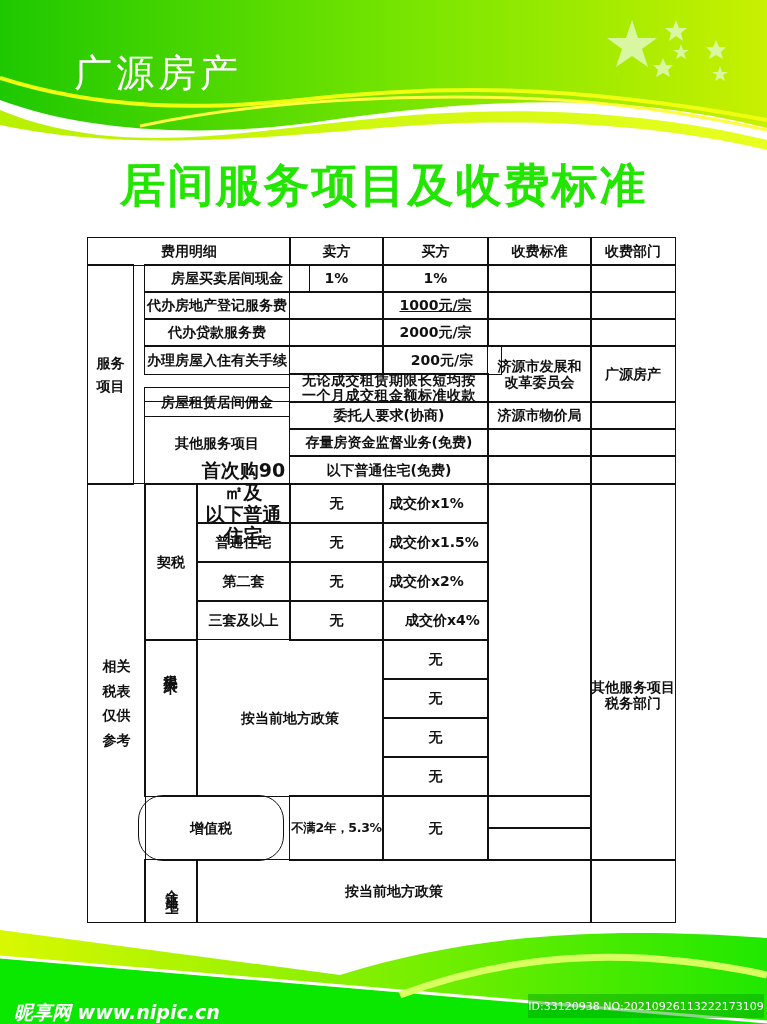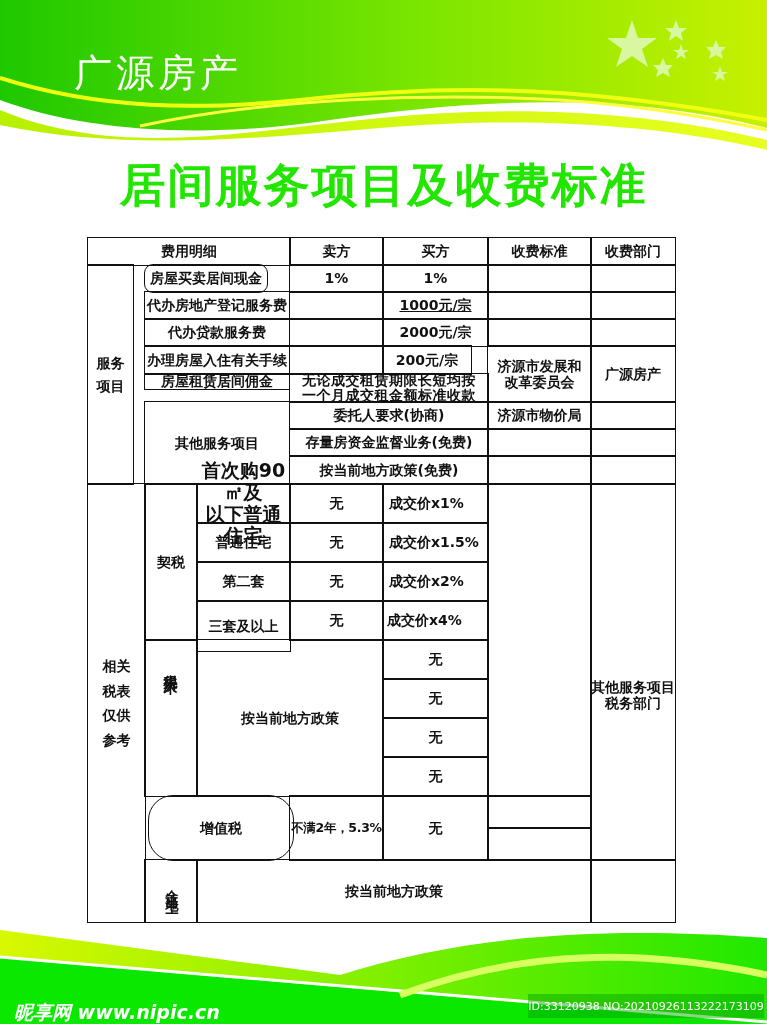--- a/index.html
+++ b/index.html
@@ -55,64 +55,64 @@
   <div class="cell bold" style="left:289px;top:237px;width:95px;height:29px;">卖方</div>
   <div class="cell bold" style="left:382px;top:237px;width:107px;height:29px;">买方</div>
   <div class="cell bold" style="left:487px;top:237px;width:105px;height:29px;">收费标准</div>
   <div class="cell bold" style="left:590px;top:237px;width:86px;height:29px;">收费部门</div>
 
   <div class="cell bold" style="left:87px;top:264px;width:47px;height:221px;flex-direction:column;line-height:1.6;">
     <span>服务</span>
     <span>项目</span>
   </div>
 
-  <div class="cell bold" style="left:144px;top:264px;width:124px;height:29px;border-radius:9px;">房屋买卖居间现金</div>
+  <div class="cell bold" style="left:144px;top:264px;width:166px;height:29px;">房屋买卖居间现金</div>
   <div class="cell bold" style="left:289px;top:264px;width:95px;height:29px;">1%</div>
   <div class="cell bold" style="left:382px;top:264px;width:107px;height:29px;">1%</div>
   <div class="cell" style="left:487px;top:264px;width:105px;height:29px;"></div>
   <div class="cell" style="left:590px;top:264px;width:86px;height:29px;"></div>
 
   <div class="cell bold" style="left:144px;top:291px;width:146px;height:29px;">代办房地产登记服务费</div>
   <div class="cell" style="left:289px;top:291px;width:95px;height:29px;"></div>
   <div class="cell bold" style="left:382px;top:291px;width:107px;height:29px;text-decoration:underline;">1000元/宗</div>
   <div class="cell" style="left:487px;top:291px;width:105px;height:29px;"></div>
   <div class="cell" style="left:590px;top:291px;width:86px;height:29px;"></div>
 
   <div class="cell bold" style="left:144px;top:318px;width:146px;height:29px;">代办贷款服务费</div>
   <div class="cell" style="left:289px;top:318px;width:95px;height:29px;"></div>
   <div class="cell bold" style="left:382px;top:318px;width:107px;height:29px;">2000元/宗</div>
   <div class="cell" style="left:487px;top:318px;width:105px;height:29px;"></div>
   <div class="cell" style="left:590px;top:318px;width:86px;height:29px;"></div>
 
   <div class="cell bold" style="left:144px;top:345px;width:146px;height:30px;">办理房屋入住有关手续</div>
   <div class="cell" style="left:289px;top:345px;width:95px;height:30px;"></div>
-  <div class="cell bold" style="left:382px;top:345px;width:90px;height:30px;">200元/宗</div>
+  <div class="cell bold" style="left:382px;top:345px;width:120px;height:30px;">200元/宗</div>
 
   <div class="cell bold" style="left:487px;top:345px;width:105px;height:58px;flex-direction:column;">
     <span>济源市发展和</span>
     <span>改革委员会</span>
   </div>
   <div class="cell bold" style="left:590px;top:345px;width:86px;height:58px;">广源房产</div>
 
-  <div class="cell bold" style="left:144px;top:373px;width:146px;height:17px;">房屋租赁居间佣金</div>
+  <div class="cell bold" style="left:144px;top:387px;width:146px;height:30px;">房屋租赁居间佣金</div>
   <div class="cell bold small" style="left:289px;top:373px;width:200px;height:30px;flex-direction:column;">
     <span>无论成交租赁期限长短均按</span>
     <span>一个月成交租金额标准收款</span>
   </div>
 
   <div class="cell bold" style="left:144px;top:401px;width:146px;height:84px;">其他服务项目</div>
   <div class="cell bold" style="left:289px;top:401px;width:200px;height:29px;">委托人要求(协商)</div>
   <div class="cell bold" style="left:487px;top:401px;width:105px;height:29px;">济源市物价局</div>
   <div class="cell" style="left:590px;top:401px;width:86px;height:29px;"></div>
 
   <div class="cell bold" style="left:289px;top:428px;width:200px;height:29px;">存量房资金监督业务(免费)</div>
   <div class="cell" style="left:487px;top:428px;width:105px;height:29px;"></div>
   <div class="cell" style="left:590px;top:428px;width:86px;height:29px;"></div>
 
-  <div class="cell bold" style="left:289px;top:455px;width:200px;height:30px;">按当前地方政策(免费)</div>
+  <div class="cell bold" style="left:289px;top:455px;width:200px;height:30px;">以下普通住宅(免费)</div>
   <div class="cell" style="left:487px;top:455px;width:105px;height:30px;"></div>
   <div class="cell" style="left:590px;top:455px;width:86px;height:30px;"></div>
 
   <div class="cell bold" style="left:87px;top:483px;width:59px;height:440px;flex-direction:column;line-height:1.75;">
     <span>相关</span>
     <span>税表</span>
     <span>仅供</span>
     <span>参考</span>
   </div>
 
@@ -126,39 +126,39 @@
   <div class="cell bold" style="left:382px;top:483px;width:107px;height:41px;justify-content:flex-start;padding-left:6px;">成交价x1%</div>
 
   <div class="cell bold" style="left:196px;top:522px;width:95px;height:41px;">普通住宅</div>
   <div class="cell bold" style="left:289px;top:522px;width:95px;height:41px;">无</div>
   <div class="cell bold" style="left:382px;top:522px;width:107px;height:41px;justify-content:flex-start;padding-left:6px;">成交价x1.5%</div>
 
   <div class="cell bold" style="left:196px;top:561px;width:95px;height:41px;">第二套</div>
   <div class="cell bold" style="left:289px;top:561px;width:95px;height:41px;">无</div>
   <div class="cell bold" style="left:382px;top:561px;width:107px;height:41px;justify-content:flex-start;padding-left:6px;">成交价x2%</div>
 
-  <div class="cell bold" style="left:196px;top:600px;width:95px;height:52px;">三套及以上</div>
+  <div class="cell bold" style="left:196px;top:600px;width:95px;height:40px;">三套及以上</div>
   <div class="cell bold" style="left:289px;top:600px;width:95px;height:41px;">无</div>
-  <div class="cell bold" style="left:382px;top:600px;width:107px;height:41px;justify-content:flex-start;padding-left:4px;">成交价x4%</div>
+  <div class="cell bold" style="left:382px;top:600px;width:107px;height:41px;justify-content:flex-start;padding-left:22px;">成交价x4%</div>
 
   <div class="cell" style="left:487px;top:483px;width:105px;height:314px;"></div>
 
   <div class="cell bold" style="left:590px;top:483px;width:86px;height:378px;flex-direction:column;justify-content:flex-start;padding-top:195px;">
     <span>其他服务项目</span>
     <span>税务部门</span>
   </div>
 
   <div class="cell bold vert" style="left:144px;top:639px;width:54px;height:158px;justify-content:flex-start;padding-top:30px;">个人所得税</div>
   <div class="cell bold" style="left:196px;top:639px;width:188px;height:158px;">按当前地方政策</div>
   <div class="cell bold" style="left:382px;top:639px;width:107px;height:41px;">无</div>
   <div class="cell bold" style="left:382px;top:678px;width:107px;height:41px;">无</div>
   <div class="cell bold" style="left:382px;top:717px;width:107px;height:41px;">无</div>
   <div class="cell bold" style="left:382px;top:756px;width:107px;height:41px;">无</div>
 
-  <div class="cell bold" style="left:148px;top:795px;width:146px;height:66px;border-radius:25px;">增值税</div>
+  <div class="cell bold" style="left:138px;top:795px;width:146px;height:66px;border-radius:25px;">增值税</div>
   <div class="cell bold" style="left:289px;top:795px;width:95px;height:66px;font-size:12.5px;letter-spacing:-0.3px;">不满2年，5.3%</div>
   <div class="cell bold" style="left:382px;top:795px;width:107px;height:66px;">无</div>
   <div class="cell" style="left:487px;top:795px;width:105px;height:34px;"></div>
   <div class="cell" style="left:487px;top:827px;width:105px;height:34px;"></div>
 
   <div class="cell bold vert" style="left:144px;top:859px;width:54px;height:64px;font-size:13px;letter-spacing:-3px;">土地出让金</div>
   <div class="cell bold" style="left:196px;top:859px;width:396px;height:64px;">按当前地方政策</div>
   <div class="cell" style="left:590px;top:859px;width:86px;height:64px;"></div>
 </div>
 

